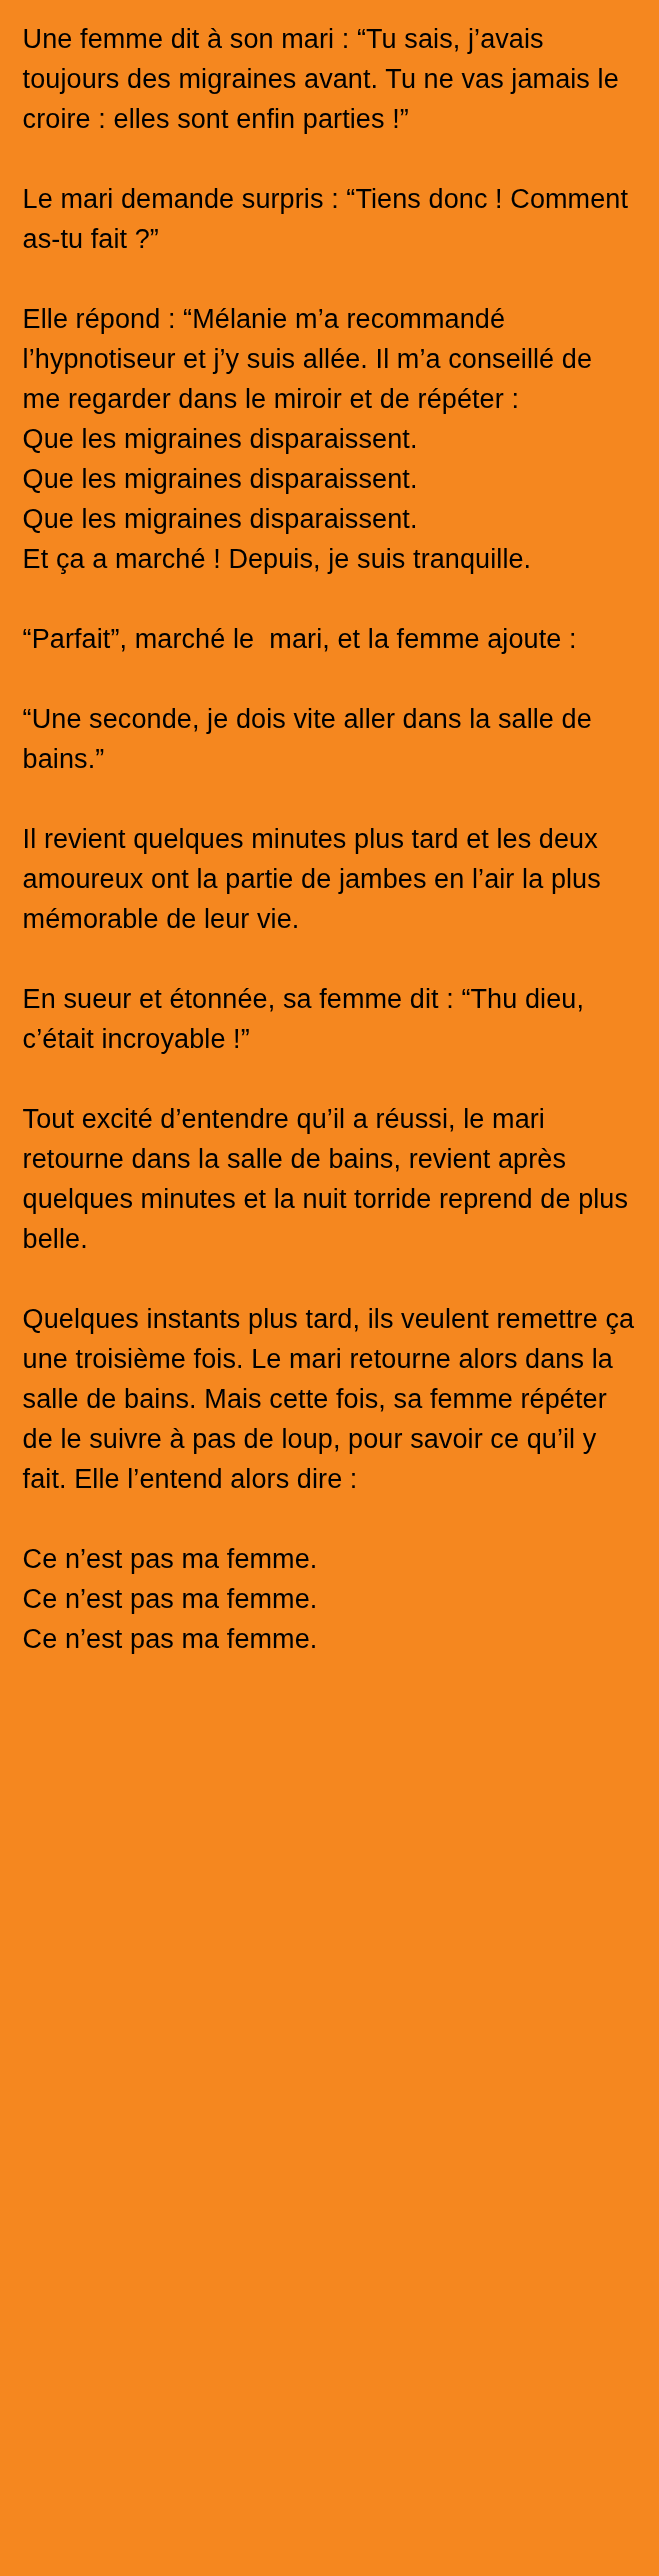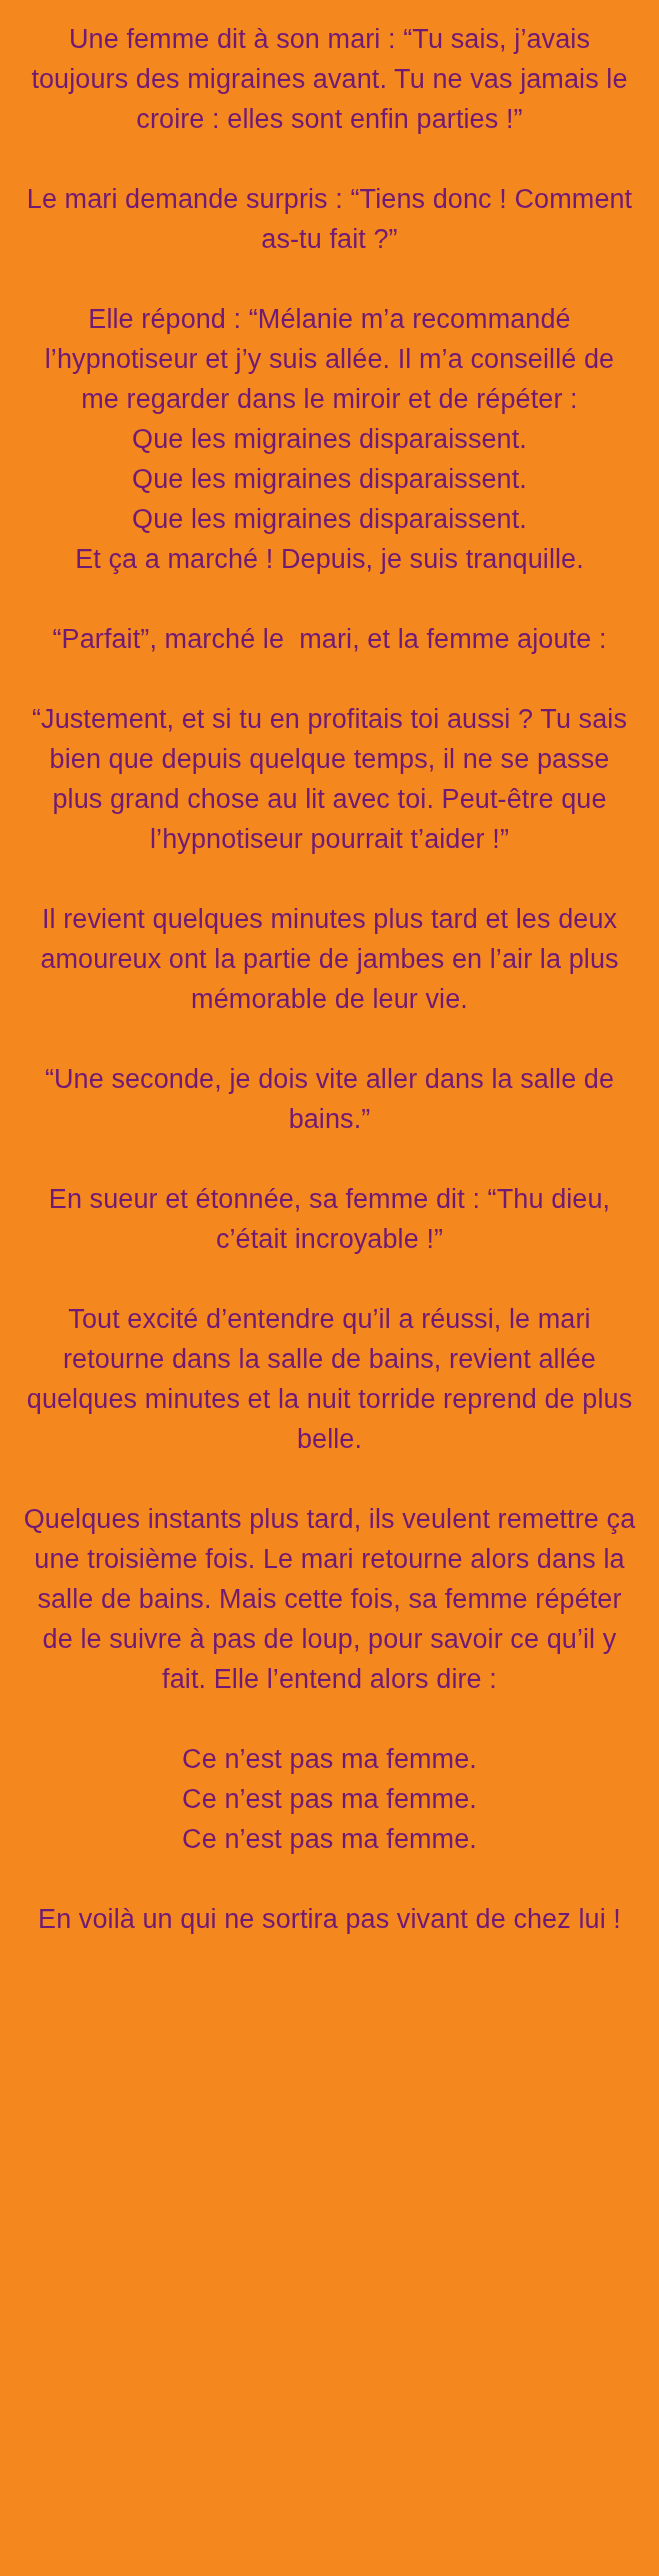--- a/index.html
+++ b/index.html
@@ -13,26 +13,25 @@
     font-family: "Liberation Sans", sans-serif;
   }
   .page {
     width: 659px;
     min-height: 2576px;
     background: #F5871F;
     box-sizing: border-box;
     padding: 19px 22.6px 26px 22.6px;
   }
   .joke-body {
-    color: #701a75;
+    color: #000000;
     font-size: 27px;
     line-height: 40px;
     font-weight: 400;
     letter-spacing: 0.1px;
-    text-align: center;
   }
   .para {
     margin: 0 0 40px 0;
     white-space: pre-wrap;
   }
   .para:last-child {
     margin-bottom: 0;
   }
 </style>
 </head>
@@ -41,25 +40,23 @@
 <div class="page">
   <div class="joke-body">
     <p class="para">Une femme dit à son mari : “Tu sais, j’avais toujours des migraines avant. Tu ne vas jamais le croire : elles sont enfin parties !”</p>
     <p class="para">Le mari demande surpris : “Tiens donc ! Comment as-tu fait ?”</p>
     <p class="para">Elle répond : “Mélanie m’a recommandé l’hypnotiseur et j’y suis allée. Il m’a conseillé de me regarder dans le miroir et de répéter :
 Que les migraines disparaissent.
 Que les migraines disparaissent.
 Que les migraines disparaissent.
 Et ça a marché ! Depuis, je suis tranquille.</p>
     <p class="para">“Parfait”, marché le  mari, et la femme ajoute :</p>
-    <p class="para">“Justement, et si tu en profitais toi aussi ? Tu sais bien que depuis quelque temps, il ne se passe plus grand chose au lit avec toi. Peut-être que l’hypnotiseur pourrait t’aider !”</p>
+    <p class="para">“Une seconde, je dois vite aller dans la salle de bains.”</p>
     <p class="para">Il revient quelques minutes plus tard et les deux amoureux ont la partie de jambes en l’air la plus mémorable de leur vie.</p>
-    <p class="para">“Une seconde, je dois vite aller dans la salle de bains.”</p>
     <p class="para">En sueur et étonnée, sa femme dit : “Thu dieu, c’était incroyable !”</p>
-    <p class="para">Tout excité d’entendre qu’il a réussi, le mari retourne dans la salle de bains, revient allée quelques minutes et la nuit torride reprend de plus belle.</p>
+    <p class="para">Tout excité d’entendre qu’il a réussi, le mari retourne dans la salle de bains, revient après quelques minutes et la nuit torride reprend de plus belle.</p>
     <p class="para">Quelques instants plus tard, ils veulent remettre ça une troisième fois. Le mari retourne alors dans la salle de bains. Mais cette fois, sa femme répéter de le suivre à pas de loup, pour savoir ce qu’il y fait. Elle l’entend alors dire :</p>
     <p class="para">Ce n’est pas ma femme.
 Ce n’est pas ma femme.
 Ce n’est pas ma femme.</p>
-    <p class="para">En voilà un qui ne sortira pas vivant de chez lui !</p>
   </div>
 </div>
 
 
 </body></html>

